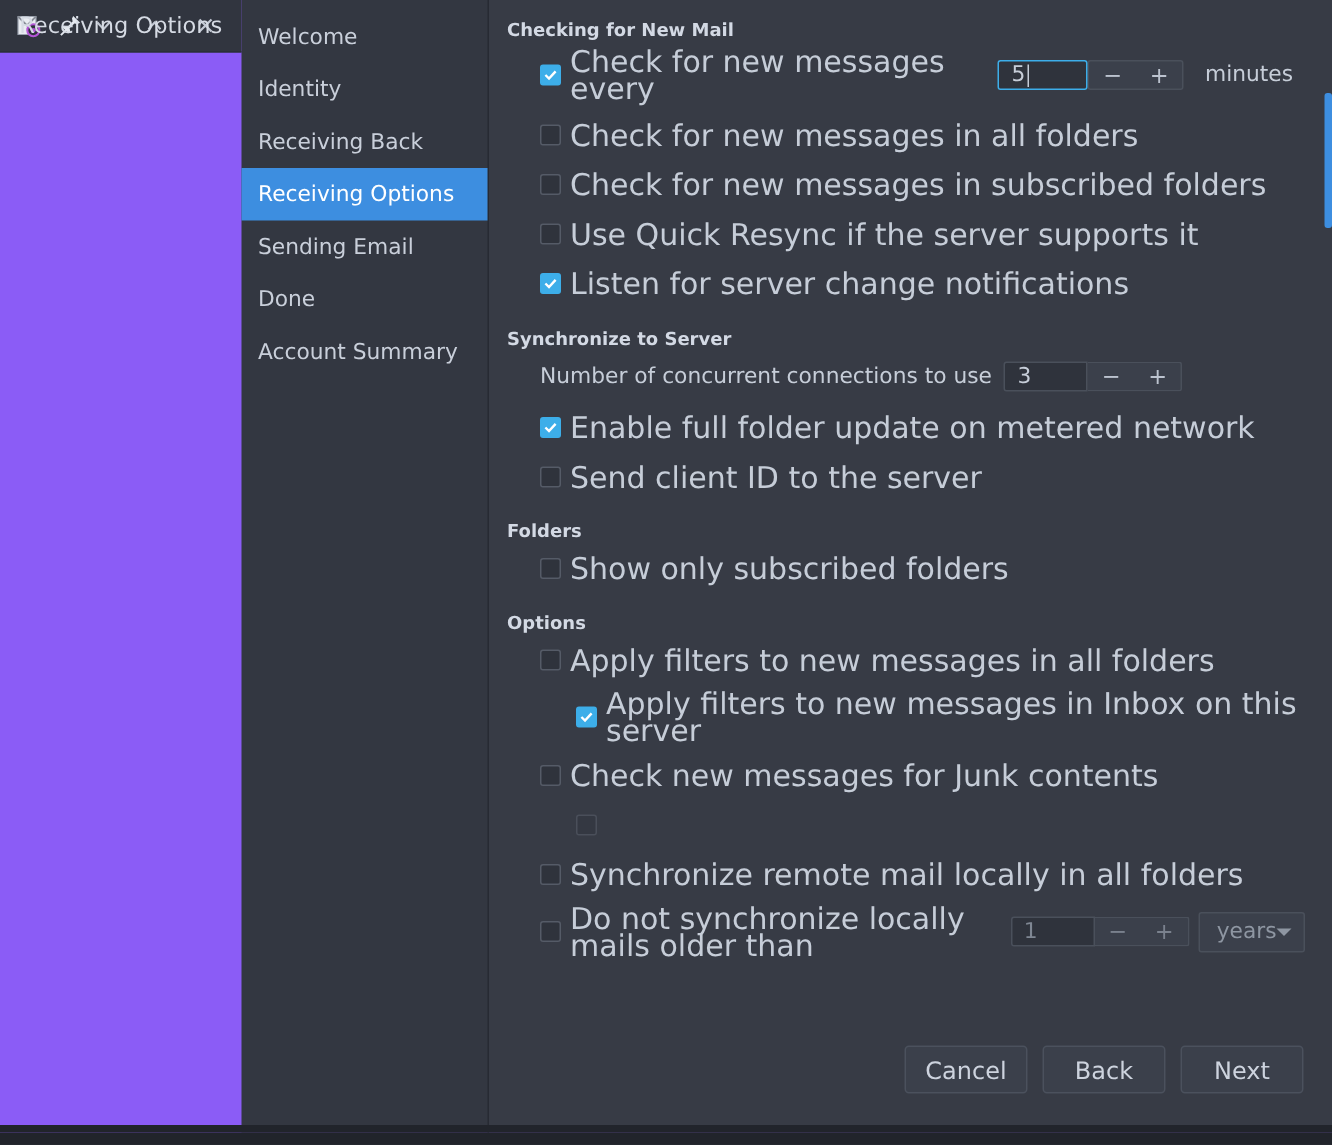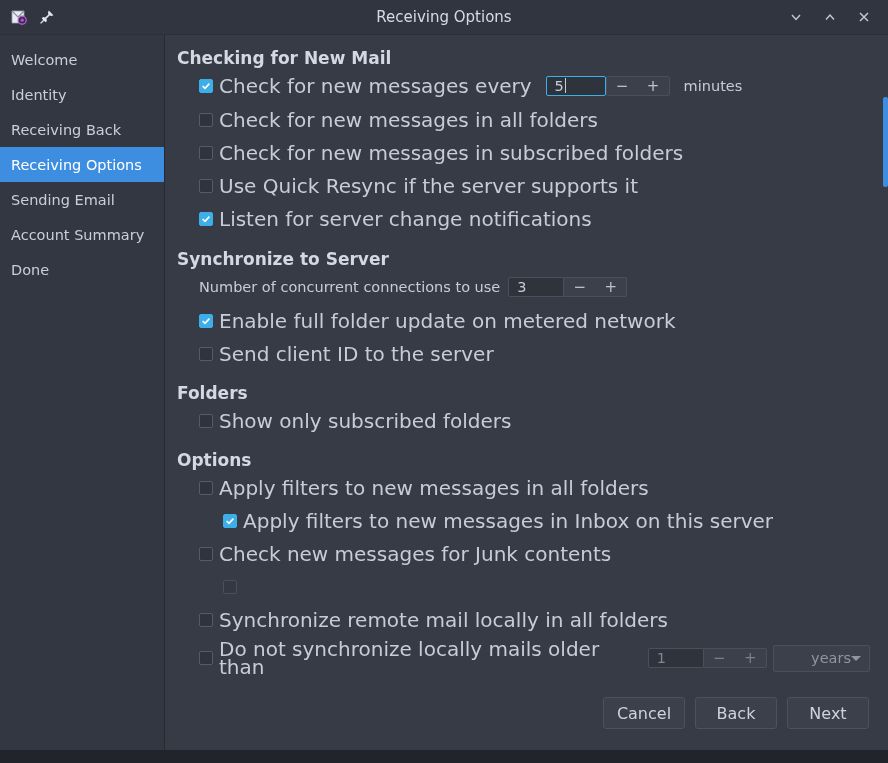--- a/index.html
+++ b/index.html
@@ -11,21 +11,20 @@
     font-family: "DejaVu Sans", "Liberation Sans", sans-serif;
     font-size: 14.5px;
     color: #c6cdd8;
     overflow: hidden;
   }
   .window {
     position: relative;
     width: 888px; height: 755px;
     background: #8b5cf6;
     display: flex;
-    flex-direction: column;
     box-sizing: border-box;
   }
 
   
   .titlebar {
     height: 34px;
     min-height: 34px;
     background: #31353f;
     display: flex;
     align-items: center;
@@ -102,21 +101,21 @@
     padding: 0;
     box-sizing: border-box;
   }
   .main-inner {
     padding: 13px 18px 0 12px;
   }
 
   .section-title {
     font-weight: bold;
     color: #d3d9e4;
-    font-size: 17px;
+    font-size: 12px;
     margin: 0 0 5px 0;
   }
   .section-title.sp { margin-top: 18px; }
   .section-title.sp2 { margin-top: 17px; }
 
   .row {
     display: flex;
     align-items: center;
     min-height: 25px;
     margin: 0 0 8px 0;
@@ -326,24 +325,24 @@
       <div class="side-item">
         <span>Receiving Back</span>
       </div>
       <div class="side-item selected">
         <span>Receiving Options</span>
       </div>
       <div class="side-item">
         <span>Sending Email</span>
       </div>
       <div class="side-item">
+        <span>Done</span>
+      </div>
+      <div class="side-item">
         <span>Account Summary</span>
-      </div>
-      <div class="side-item">
-        <span>Done</span>
       </div>
     </div>
 
     <div class="main">
       <div class="main-inner">
 
         <div class="section-title">Checking for New Mail</div>
 
         <div class="row spin-row">
           <span class="cb checked">

